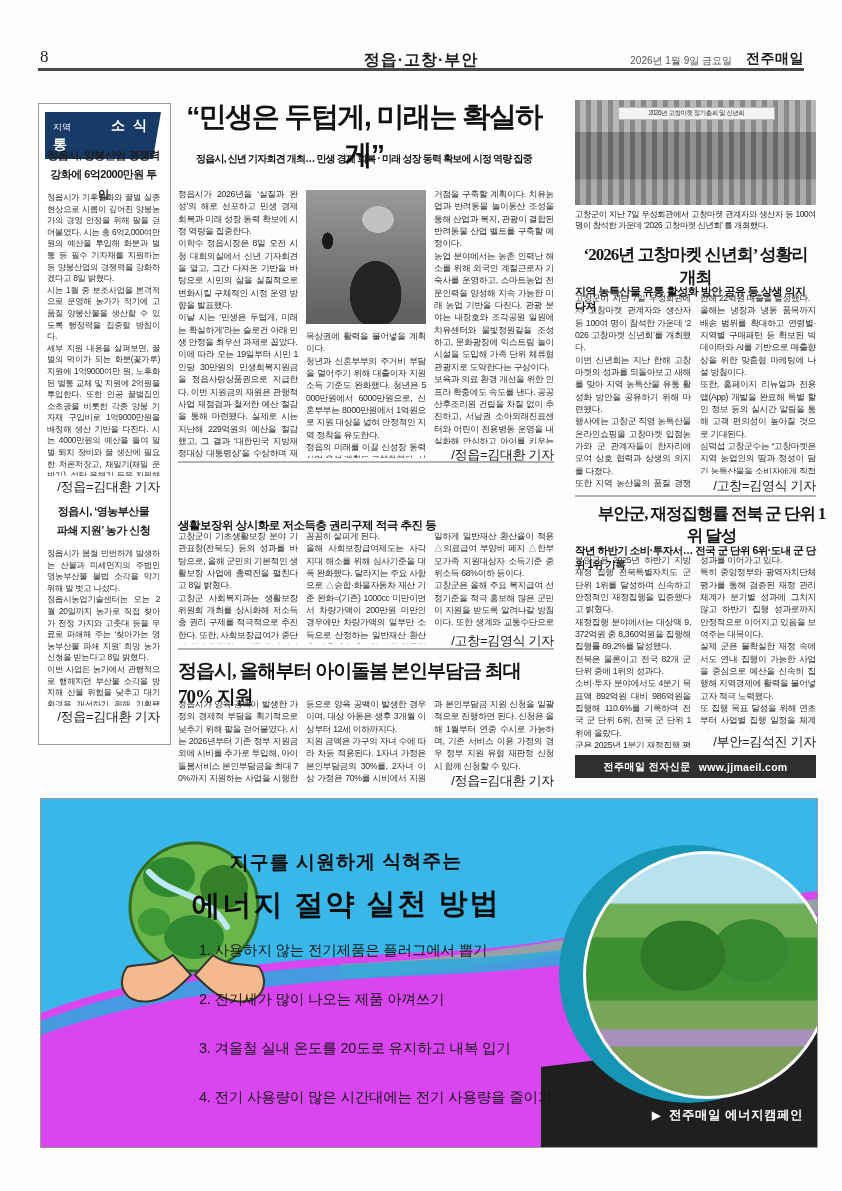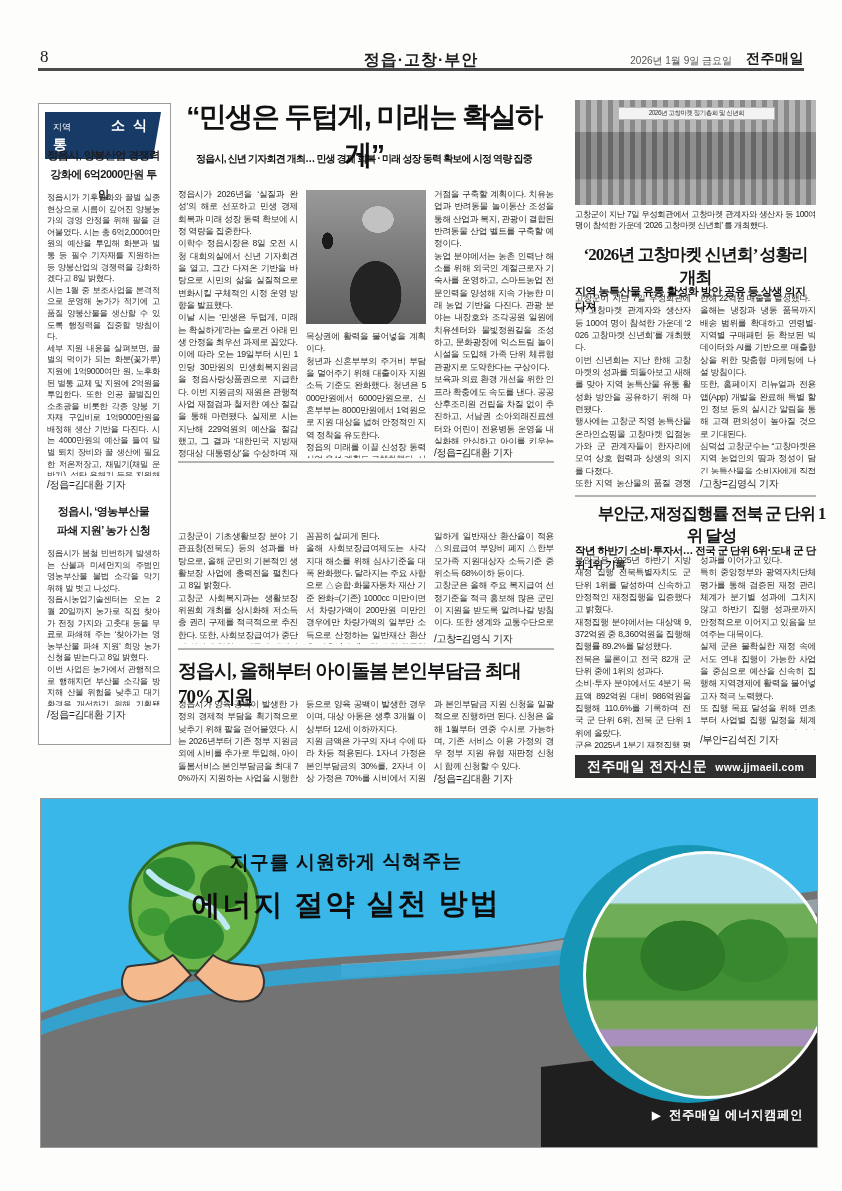--- a/index.html
+++ b/index.html
@@ -1,21 +1,21 @@
 <!DOCTYPE html>
 <html><head>
 <meta charset="utf-8">
 <style>
   html,body{margin:0;padding:0;background:#e8e8e8;}
   .page{position:relative;width:842px;height:1191px;background:#fdfdfc;margin:0 auto;
         font-family:"Liberation Sans",sans-serif;color:#1c1c1c;overflow:hidden;}
   .abs{position:absolute;}
   .body-txt{font-size:8.7px;line-height:1.42;text-align:justify;white-space:pre-line;
             letter-spacing:-0.3px;word-break:break-all;overflow:hidden;color:#2a2a2a;}
-  .byline{font-size:10px;color:#222;letter-spacing:-0.3px;}
+  .byline{font-size:13px;text-align:right;color:#222;letter-spacing:-0.3px;}
   .hrule{background:#b3b3b3;height:2px;}
   
   .pgnum{font-size:17px;font-family:"Liberation Serif",serif;}
   .section-title{font-size:16px;font-weight:bold;letter-spacing:1px;text-align:center;width:100%;}
   .date-txt{font-size:10px;color:#555;}
   .masthead{font-size:14px;font-weight:900;letter-spacing:0.5px;margin-left:48px;}
   .head-rule{left:38px;width:766px;top:68px;height:3px;background:#4b4b4b;}
   
   .sidebar{left:38px;top:103px;width:131px;height:640px;border:1px solid #9c9c9c;background:#fff;}
   .badge{left:6px;top:8px;width:100px;background:#183a66;color:#fff;padding:4px 8px 5px 8px;
@@ -39,24 +39,24 @@
   .photo-group{background:
      repeating-linear-gradient(90deg, rgba(40,40,40,.45) 0 5px, rgba(120,120,120,.35) 5px 11px),
      linear-gradient(180deg,#d9d9d9 0 30%,#9a9a9a 31% 75%,#c7c7c7 76% 100%);}
   .photo-banner{position:absolute;left:18%;top:7%;width:64%;background:#f3f3f3;color:#333;
      font-size:6.5px;text-align:center;border:1px solid #bbb;padding:1px 0;letter-spacing:-0.5px;}
   .caption{font-size:8.3px;line-height:1.35;text-align:justify;letter-spacing:-0.4px;
            word-break:break-all;color:#222;}
   
   .ebar{left:575px;top:755px;width:241px;height:23px;background:#2f2f2f;color:#fff;
         display:flex;align-items:center;justify-content:center;gap:8px;}
-  .ebar .lbl{font-size:14px;font-weight:900;letter-spacing:0.5px;text-align:center;}
+  .ebar .lbl{font-size:10px;font-weight:900;letter-spacing:0.5px;text-align:center;}
   .ebar .url{font-size:10.5px;font-weight:bold;letter-spacing:0.3px;}
   
-  .banner{left:40px;top:798px;width:776px;height:348px;border:1px solid #999;background:#737373;overflow:hidden;}
+  .banner{left:40px;top:798px;width:776px;height:348px;border:1px solid #999;background:#d946ef;overflow:hidden;}
   .tagline{font-size:19px;font-weight:900;letter-spacing:1px;text-align:center;color:#0d0d0d;
            transform:rotate(-0.5deg);}
   .ad-title{font-size:29px;font-weight:900;letter-spacing:2px;text-align:center;color:#0d0d0d;
             transform:rotate(-0.5deg);}
   .ad-list{display:flex;flex-direction:column;gap:30px;}
   .ad-list div{font-size:14.5px;color:#161616;letter-spacing:-0.2px;}
   .crescent{left:518px;top:46px;width:258px;height:258px;border-radius:50%;background:#1795b4;}
   .circle-photo{left:542px;top:52px;width:248px;height:248px;border-radius:50%;border:3px solid #fff;
      box-sizing:border-box;overflow:hidden;background:
      radial-gradient(ellipse 70px 58px at 40% 42%, #2e7a28 0 60%, rgba(0,0,0,0) 61%),
@@ -124,20 +124,21 @@
 행사에는 고창군 직영 농특산물 온라인쇼핑몰 고창마켓 입점농가와 군 관계자들이 한자리에 모여 상호 협력과 상생의 의지를 다졌다.
 또한 지역 농산물의 품질 경쟁력 강화와 안정적인 판로 확대를 위한 다양한 의견을 나누는 뜻깊은 시간을 가졌다. 171개 농가업체가 입점해 있는 고창마켓은 당일배송 시스템 및 다양한 SNS채널(유튜브, 네이버 블로그 등)을 활용한 마케팅 극대화로 작년</div>
   <div class="abs body-txt" style="left:700px;top:292px;width:116px;height:182px;">한해 22억원 매출을 달성했다.
 올해는 냉장과 냉동 품목까지 배송 범위를 확대하고 연령별·지역별 구매패턴 등 확보된 빅데이터와 AI를 기반으로 매출향상을 위한 맞춤형 마케팅에 나설 방침이다.
 또한, 홈페이지 리뉴얼과 전용 앱(App) 개발을 완료해 특별 할인 정보 등의 실시간 알림을 통해 고객 편의성이 높아질 것으로 기대된다.
 심덕섭 고창군수는 “고창마켓은 지역 농업인의 땀과 정성이 담긴 농특산물을 소비자에게 직접 전달하는 중요한 유통 창구다”며 “앞으로도 로컬푸드 중심의 지속가능한 유통 체계를 구축해 농가 소득 증대와 지역경제 활성화에 기여할 수 있도록 적극 지원하겠다”고 밝혔다.</div>
   <div class="abs byline" style="left:700px;top:477px;width:116px;">/고창=김영식 기자</div>
   <div class="abs hrule" style="left:575px;top:495px;width:241px;"></div>
 
   <div class="abs hrule" style="left:178px;top:461px;width:376px;"></div>
+  <div class="abs subhead2" style="left:178px;top:506px;width:376px;font-size:11.5px;">생활보장위 상시화로 저소득층 권리구제 적극 추진 등</div>
   <div class="abs body-txt" style="left:178px;top:530px;width:120px;height:114px;">고창군이 기초생활보장 분야 기관표창(전북도) 등의 성과를 바탕으로, 올해 군민의 기본적인 생활보장 사업에 총력전을 펼친다고 8일 밝혔다.
 고창군 사회복지과는 생활보장위원회 개최를 상시화해 저소득층 권리 구제를 적극적으로 추진한다. 또한, 사회보장급여가 중단될 위기에 처한 주민들에 대해선 직원이 주민과 직접 만나 맞춤형 복지서비스 지원을 안내하며</div>
   <div class="abs body-txt" style="left:306px;top:530px;width:120px;height:114px;">꼼꼼히 살피게 된다.
 올해 사회보장급여제도는 사각지대 해소를 위해 심사기준을 대폭 완화했다. 달라지는 주요 사항으로 △승합·화물자동차 재산 기준 완화=(기존) 1000cc 미만이면서 차량가액이 200만원 미만인 경우에만 차량가액의 일부만 소득으로 산정하는 일반재산 환산율 적용=(변경)소형 승합·화물차의 경우 차량가액이 500만원 미만이면 동</div>
   <div class="abs body-txt" style="left:434px;top:530px;width:120px;height:100px;">일하게 일반재산 환산율이 적용 △의료급여 부양비 폐지 △한부모가족 지원대상자 소득기준 중위소득 68%이하 등이다.
 고창군은 올해 주요 복지급여 선정기준을 적극 홍보해 많은 군민이 지원을 받도록 알려나갈 방침이다. 또한 생계와 교통수단으로 주로 사용하고 있는 1톤 이하 화물자동차 기준 재적용을 통해 적합 대상자를 찾고, 저소득층 지원을 강화해 나갈 예정이다.</div>
   <div class="abs byline" style="left:434px;top:632px;width:120px;">/고창=김영식 기자</div>
 
   <div class="abs h2-serif" style="left:575px;top:503px;width:241px;font-size:16.5px;text-align:center;margin-left:16px;">부안군, 재정집행률 전북 군 단위 1위 달성</div>
   <div class="abs subhead2" style="left:575px;top:532px;width:241px;font-size:10.5px;">작년 하반기 소비·투자서… 전국 군 단위 6위·도내 군 단위 1위 기록</div>
@@ -186,20 +187,26 @@
       <ellipse cx="95" cy="110" rx="30" ry="22" fill="#2f8a2f"></ellipse>
       <ellipse cx="55" cy="95" rx="16" ry="14" fill="#3e9a34"></ellipse>
       <path d="M50,45 C75,72 105,62 128,100" stroke="#bfe8f5" stroke-width="6" fill="none" stroke-linecap="round"></path>
       <path d="M28,140 C16,158 26,178 52,174 C70,171 82,158 92,148 L74,128 C58,140 42,136 28,140 Z" fill="#f5b98e" stroke="#333" stroke-width="2"></path>
       <path d="M160,140 C172,158 162,178 136,174 C118,171 106,158 96,148 L114,128 C130,140 146,136 160,140 Z" fill="#f5b98e" stroke="#333" stroke-width="2"></path>
     </svg>
 
     <div class="abs tagline" style="left:150px;top:50px;width:310px;">지구를 시원하게 식혀주는</div>
     <div class="abs ad-title" style="left:105px;top:86px;width:400px;">에너지 절약 실천 방법</div>
 
+    <div class="abs ad-list" style="left:158px;top:142px;width:400px;">
+      <div>1.  사용하지 않는 전기제품은 플러그에서 뽑기</div>
+      <div>2.  전기세가 많이 나오는 제품 아껴쓰기</div>
+      <div>3.  겨울철 실내 온도를 20도로 유지하고 내복 입기</div>
+      <div>4.  전기 사용량이 많은 시간대에는 전기 사용량을 줄이기</div>
+    </div>
 
     <div class="abs campaign" style="right:14px;top:308px;">
       <span class="tri">▶</span>
       <span>전주매일 에너지캠페인</span>
     </div>
   </div>
 
 </div>
 
 </body></html>

